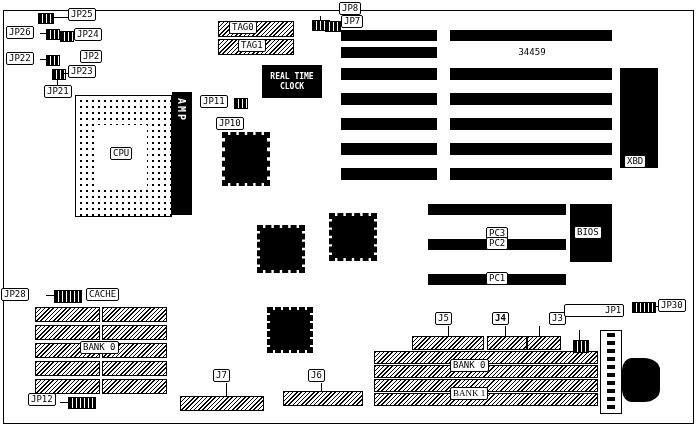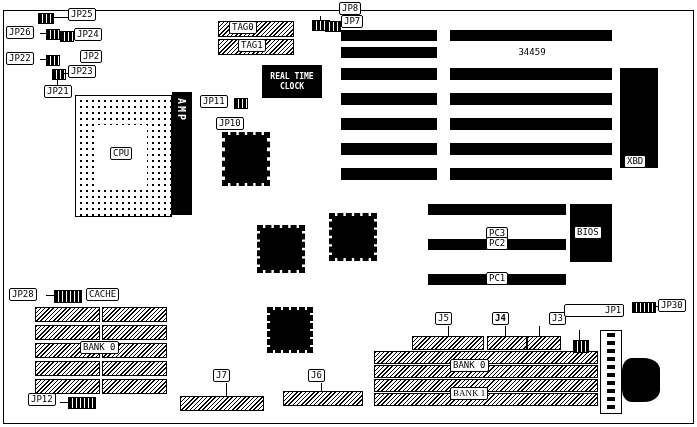--- a/index.html
+++ b/index.html
@@ -121,21 +121,21 @@
   <div class="qfp" style="left:257px;top:225px;width:48px;height:48px;">
       <i></i>
     </div>
   <div class="qfp" style="left:329px;top:213px;width:48px;height:48px;">
       <i></i>
     </div>
   <div class="qfp" style="left:267px;top:307px;width:46px;height:46px;">
       <i></i>
     </div>
 
-  <div class="lbl" style="left:9px;top:288px;">JP28</div>
+  <div class="lbl" style="left:1px;top:288px;">JP28</div>
   <div class="jumper" style="left:54px;top:290px;width:26px;height:11px;"></div>
   <div class="leader" style="left:46px;top:295px;width:8px;height:1px;"></div>
   <div class="lbl" style="left:86px;top:288px;">CACHE</div>
 
   <div class="hatch" style="left:35px;top:307px;width:63px;height:13px;"></div>
   <div class="hatch" style="left:102px;top:307px;width:63px;height:13px;"></div>
   <div class="hatch" style="left:35px;top:325px;width:63px;height:13px;"></div>
   <div class="hatch" style="left:102px;top:325px;width:63px;height:13px;"></div>
   <div class="hatch" style="left:35px;top:343px;width:63px;height:13px;"></div>
   <div class="hatch" style="left:102px;top:343px;width:63px;height:13px;"></div>

